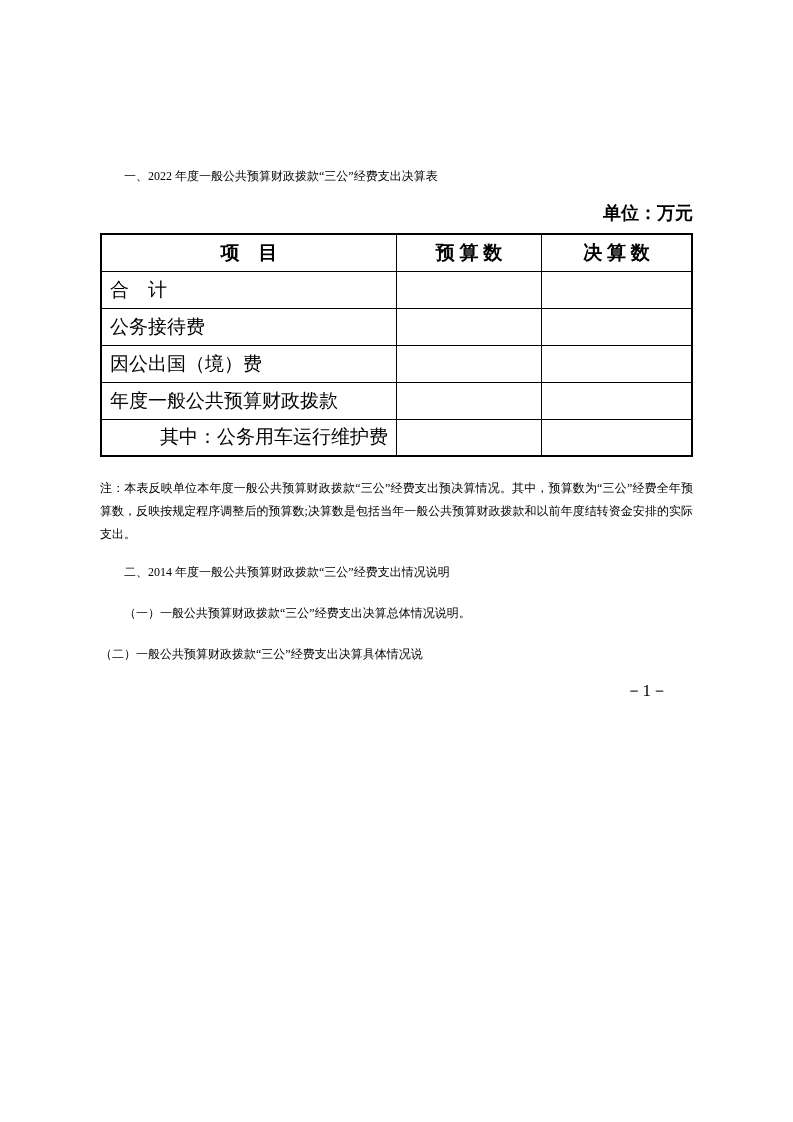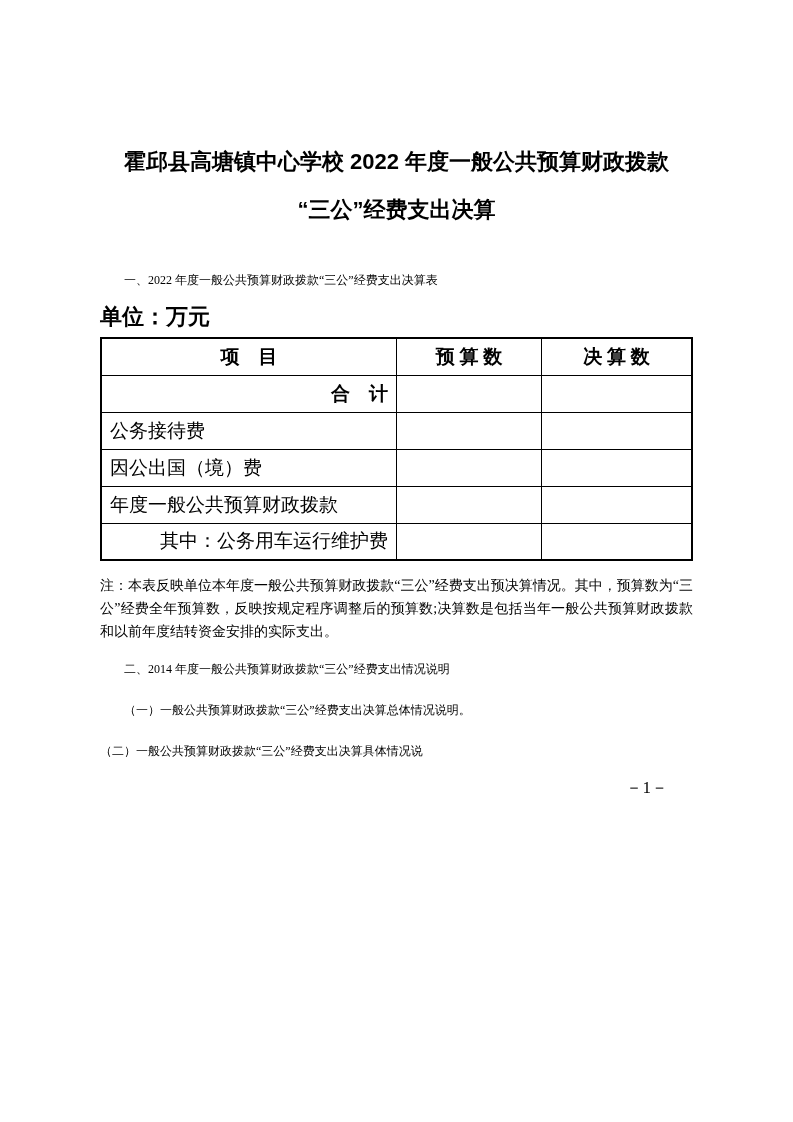--- a/index.html
+++ b/index.html
@@ -32,22 +32,23 @@
     font-weight: 400;
     font-size: 12px;
     line-height: 41px;
     text-indent: 2em;
     text-align: justify;
   }
   .heading.no-indent { text-indent: 0; }
   .sec1 { margin-top: 18px; }
   .unit-label {
     margin: 2px 0 6px 0;
-    font-size: 22px;
+    font-size: 18px;
     font-weight: 700;
+    text-align: right;
     line-height: 28px;
   }
   table.budget-table {
     width: 100%;
     border-collapse: collapse;
     table-layout: fixed;
     border: 2px solid #000;
   }
   .budget-table col.c1 { width: 50%; }
   .budget-table col.c2 { width: 24.5%; }
@@ -60,28 +61,28 @@
     padding: 0 8px;
     box-sizing: border-box;
     vertical-align: middle;
   }
   .budget-table th {
     font-weight: 700;
     text-align: center;
   }
   .budget-table td.label { text-align: left; }
   .budget-table tr.total td.label {
-    text-align: right;
-    font-weight: 700;
+    text-align: left;
+    font-weight: 400;
   }
   .budget-table td.indent-1 { padding-left: 26px; text-align: right; }
   .budget-table td.indent-2 { padding-left: 78px; }
   .table-note {
-    margin: 13px 0 0 0;
-    font-size: 14px;
+    margin: 20px 0 0 0;
+    font-size: 12px;
     line-height: 23px;
     text-align: justify;
   }
   .body-para {
     margin: 0;
     font-size: 20px;
     line-height: 41px;
     text-indent: 2em;
     text-align: justify;
   }
@@ -91,24 +92,20 @@
     font-size: 17px;
     text-align: right;
     line-height: 24px;
   }
 </style>
 </head>
 <body>
 
 <div class="page">
 
-  <h1 class="doc-title">
-    <span>霍邱县高塘镇中心学校 2022 年度一般公共预算财政拨款</span>
-    <span>“三公”经费支出决算</span>
-  </h1>
 
   <p class="heading sec1">一、2022 年度一般公共预算财政拨款“三公”经费支出决算表</p>
 
   <p class="unit-label">单位：万元</p>
 
   <table class="budget-table">
     <colgroup>
       <col class="c1">
         <col class="c2">
         <col class="c3">

